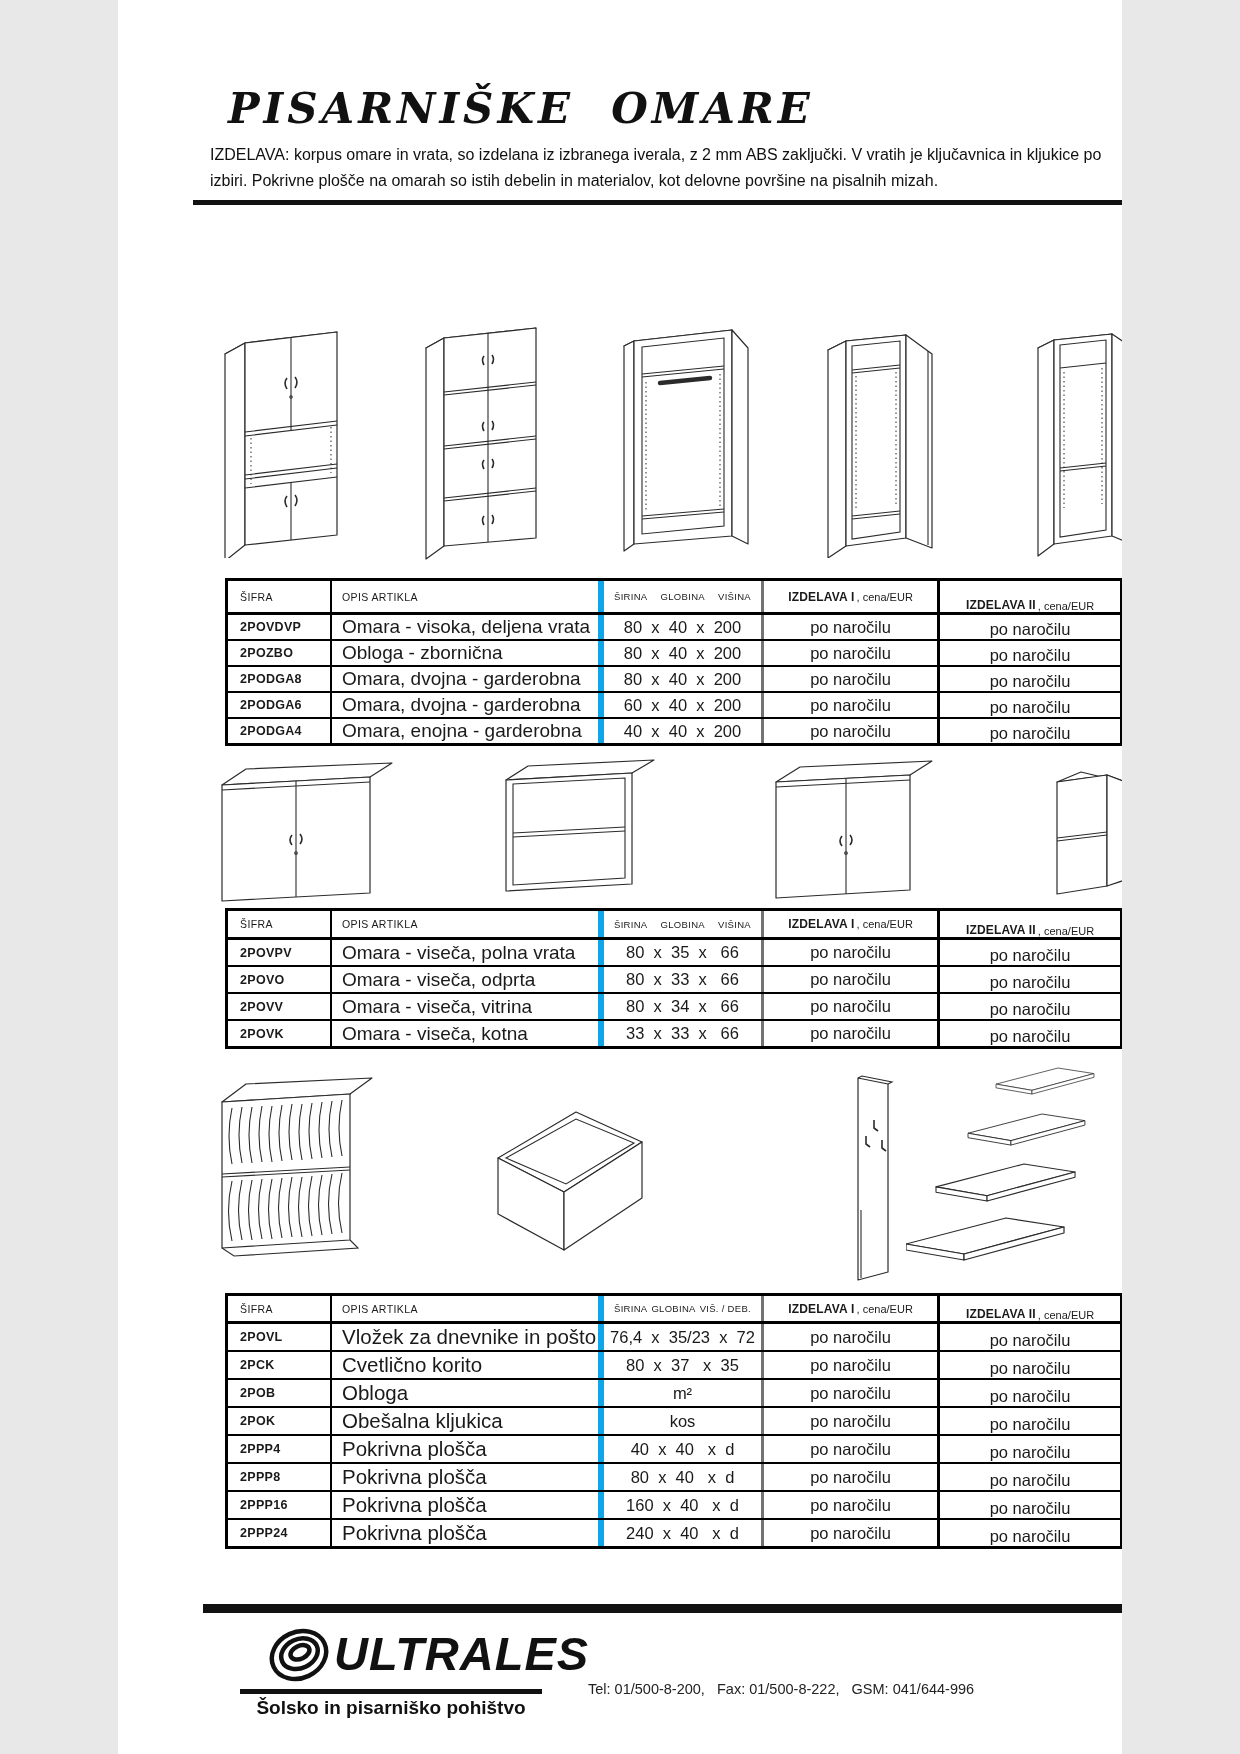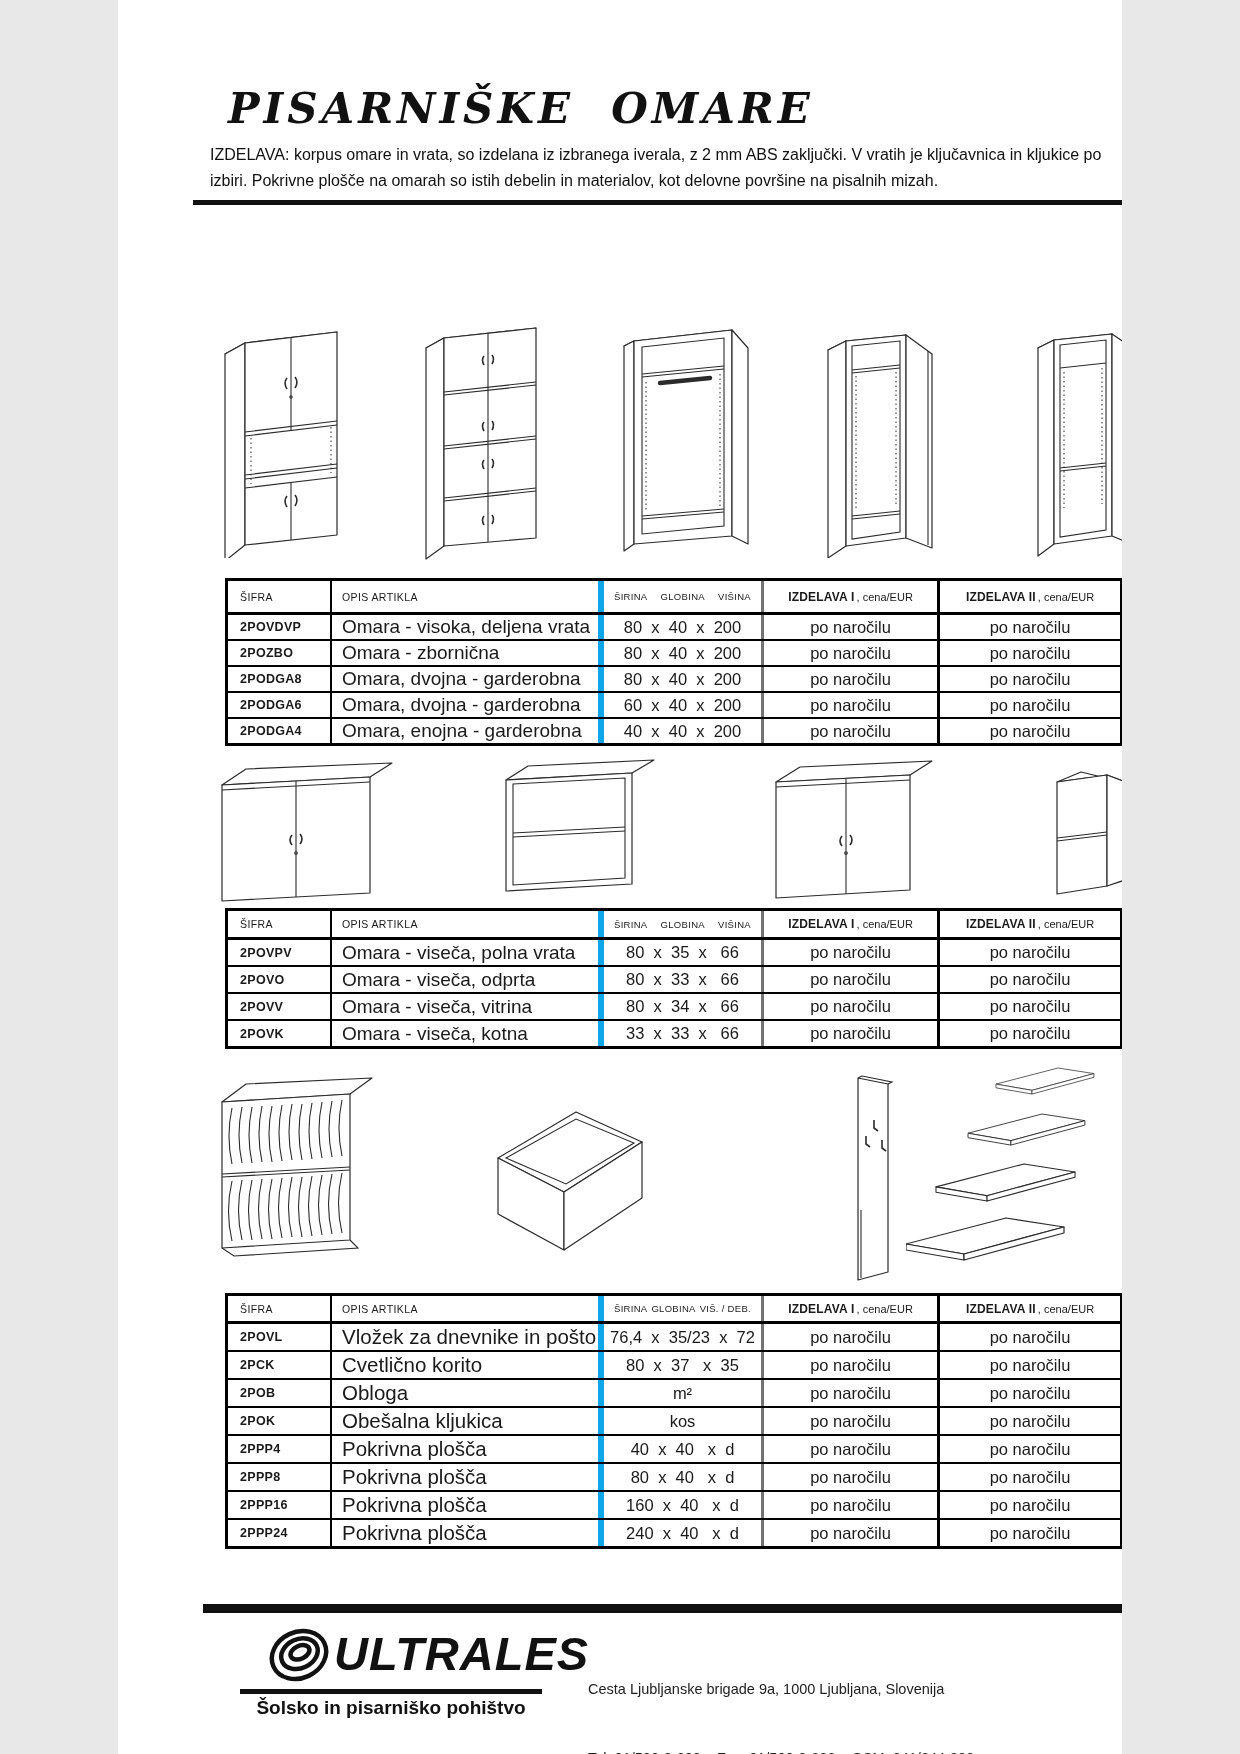--- a/index.html
+++ b/index.html
@@ -14,21 +14,21 @@
   
   .tbl{position:absolute;left:107px;width:898px;border:3px solid #000;box-sizing:border-box;background:#fff;}
   .tr{display:flex;box-sizing:border-box;}
   .tr + .tr{border-top:2px solid #000;}
   .thead{border-bottom:1px solid #000;}
   .c{box-sizing:border-box;display:flex;align-items:center;overflow:hidden;}
   .c1{width:104px;border-right:2px solid #000;padding-left:12px;}
   .c2{width:272px;border-right:6px solid #0ea5e9;padding-left:10px;}
   .c3{width:160px;border-right:3px solid #737373;justify-content:center;}
   .c4{width:176px;border-right:3px solid #000;justify-content:center;}
-  .c5{flex:1;justify-content:center;}
+  .c5{flex:1;justify-content:center;align-items:flex-end;}
   .hl{font-size:10.5px;letter-spacing:.4px;}
   .hdim{justify-content:space-between;padding:0 10px;}
   .hdim span{font-size:9.5px;letter-spacing:.3px;}
   .hizd{font-size:11px;justify-content:center;}
   .hizd b{font-size:12px;margin-right:2px;letter-spacing:.2px;}
   .sifra{font-weight:bold;font-size:12.5px;letter-spacing:.3px;}
   .opis{font-size:19px;}
   .dim{font-size:16.5px;white-space:pre;}
   .cena{font-size:16.5px;}
   #t1 .tr{height:26px;} #t1 .tr.thead{height:32px;}
@@ -170,21 +170,21 @@
     </div>
     <div class="tr">
       <div class="c c1 sifra">2POVDVP</div>
       <div class="c c2 opis">Omara - visoka, deljena vrata</div>
       <div class="c c3 dim">80  x  40  x  200</div>
       <div class="c c4 cena">po naročilu</div>
       <div class="c c5 cena">po naročilu</div>
     </div>
     <div class="tr">
       <div class="c c1 sifra">2POZBO</div>
-      <div class="c c2 opis">Omara - zbornična</div>
+      <div class="c c2 opis">Obloga - zbornična</div>
       <div class="c c3 dim">80  x  40  x  200</div>
       <div class="c c4 cena">po naročilu</div>
       <div class="c c5 cena">po naročilu</div>
     </div>
     <div class="tr">
       <div class="c c1 sifra">2PODGA8</div>
       <div class="c c2 opis">Omara, dvojna - garderobna</div>
       <div class="c c3 dim">80  x  40  x  200</div>
       <div class="c c4 cena">po naročilu</div>
       <div class="c c5 cena">po naročilu</div>
@@ -439,18 +439,17 @@
       <ellipse cx="35" cy="33" rx="28" ry="23" transform="rotate(-25 35 33)"></ellipse>
       <ellipse cx="36" cy="32" rx="19" ry="14.5" transform="rotate(-25 35 33)"></ellipse>
       <ellipse cx="37" cy="31" rx="10" ry="6.5" transform="rotate(-25 35 33)"></ellipse>
     </g>
   </svg>
   <div class="abs brand">ULTRALES</div>
   <div class="abs logo-underline"></div>
   <div class="abs tagline">Šolsko in pisarniško pohištvo</div>
 
   <div class="abs contact">
-    <div>Cesta Ljubljanske brigade 9a, 1000 Ljubljana, Slovenija</div>
     <div>Tel: 01/500-8-200,   Fax: 01/500-8-222,   GSM: 041/644-996</div>
     
   </div>
 
 </div>
 
 </body></html>

